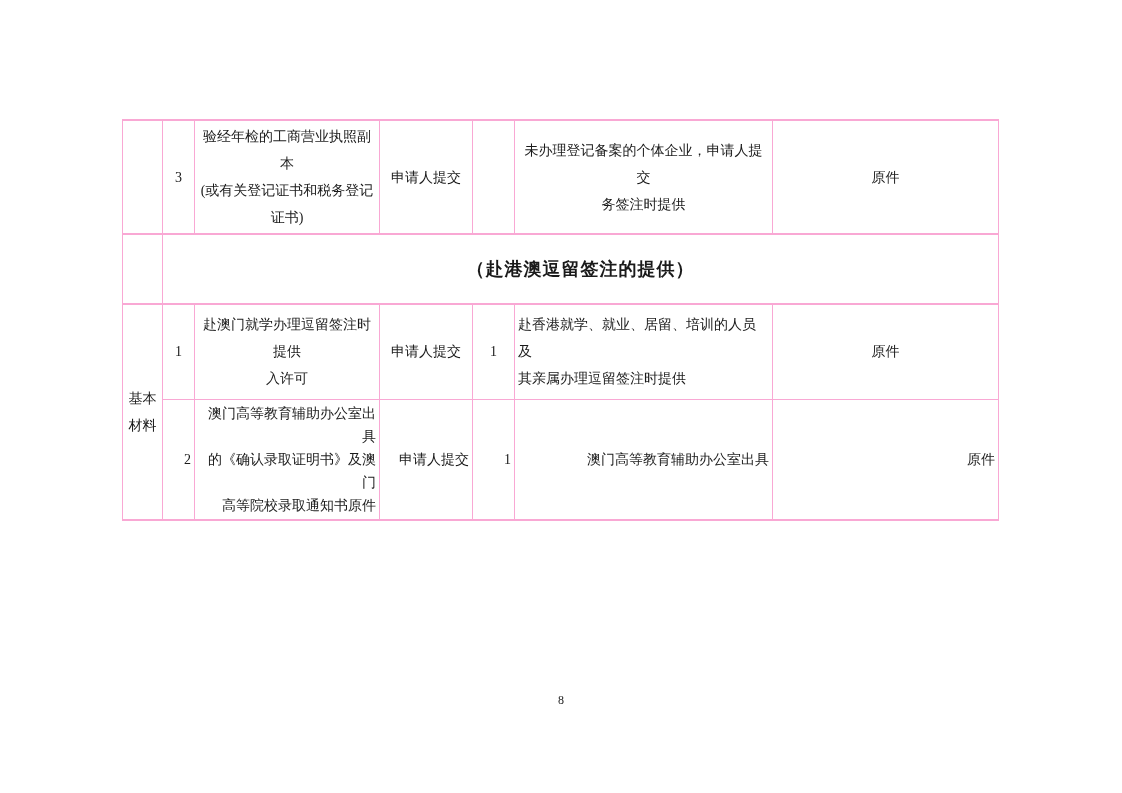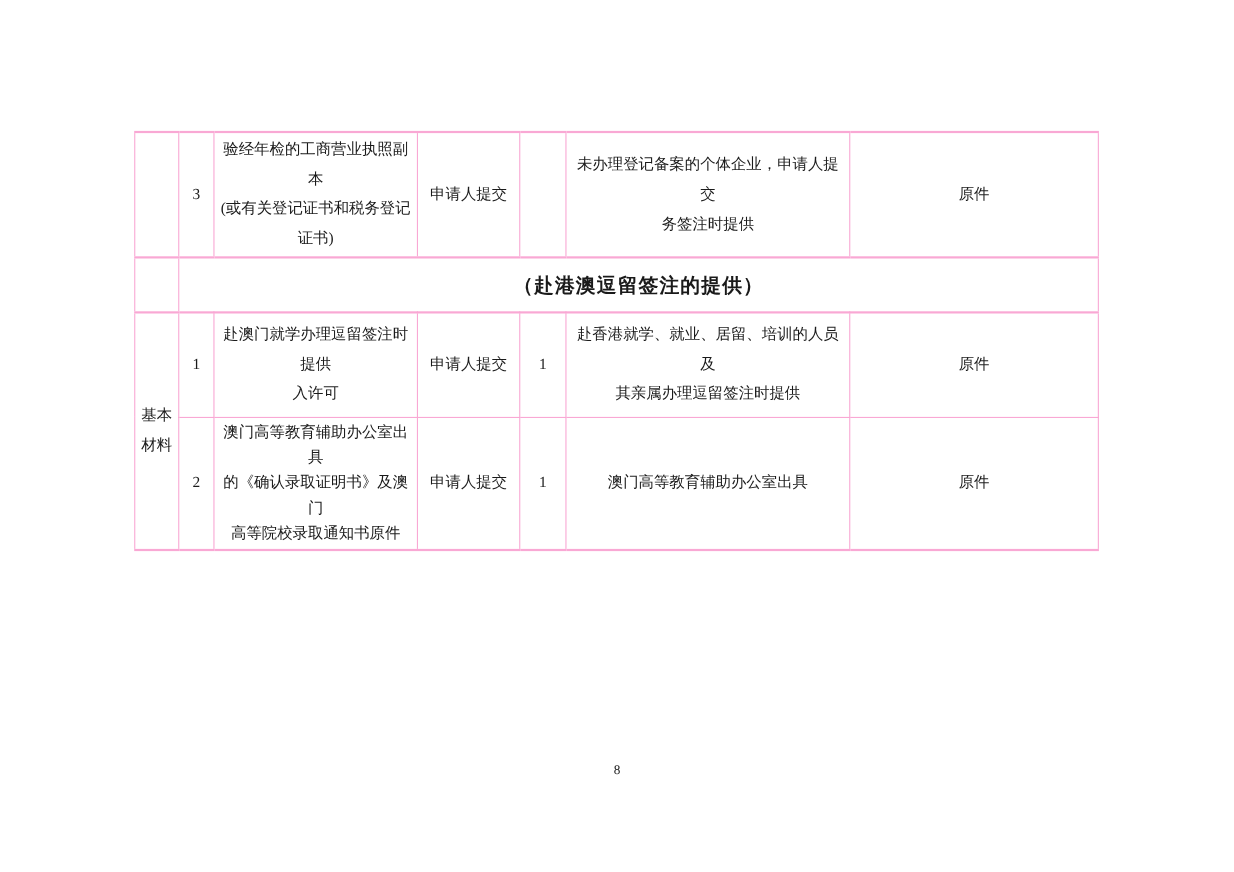--- a/index.html
+++ b/index.html
@@ -27,33 +27,33 @@
     vertical-align: middle;
     white-space: pre-line;
     font-size: 14px;
     line-height: 27px;
     padding: 2px 3px;
     overflow: hidden;
   }
   
   tr.row-cont td      { border-top-width: 2px; border-bottom-width: 2px; }
   tr.row-section td   { border-bottom-width: 2px; }
-  tr.row-last td      { border-bottom-width: 2px; }
+  tr.row-last td      { border-bottom-width: 2px; text-align: right; }
   td.group-label-cell { border-bottom-width: 2px; }
 
-  td.cell-left { text-align: center; }
+  td.cell-left { text-align: left; }
   td.cell-tight { line-height: 23px; }
   td.section-header-cell {
     font-weight: bold;
     font-size: 18px;
     letter-spacing: 1px;
     line-height: 22px;
   }
   tr.row-cont    { height: 94px; }
-  tr.row-section { height: 50px; }
+  tr.row-section { height: 70px; }
   tr.row-hk      { height: 95px; }
   tr.row-last    { height: 73px; }
 
   .page-number {
     position: absolute;
     top: 693px;
     left: 0;
     width: 1122px;
     text-align: center;
     font-size: 12px;

